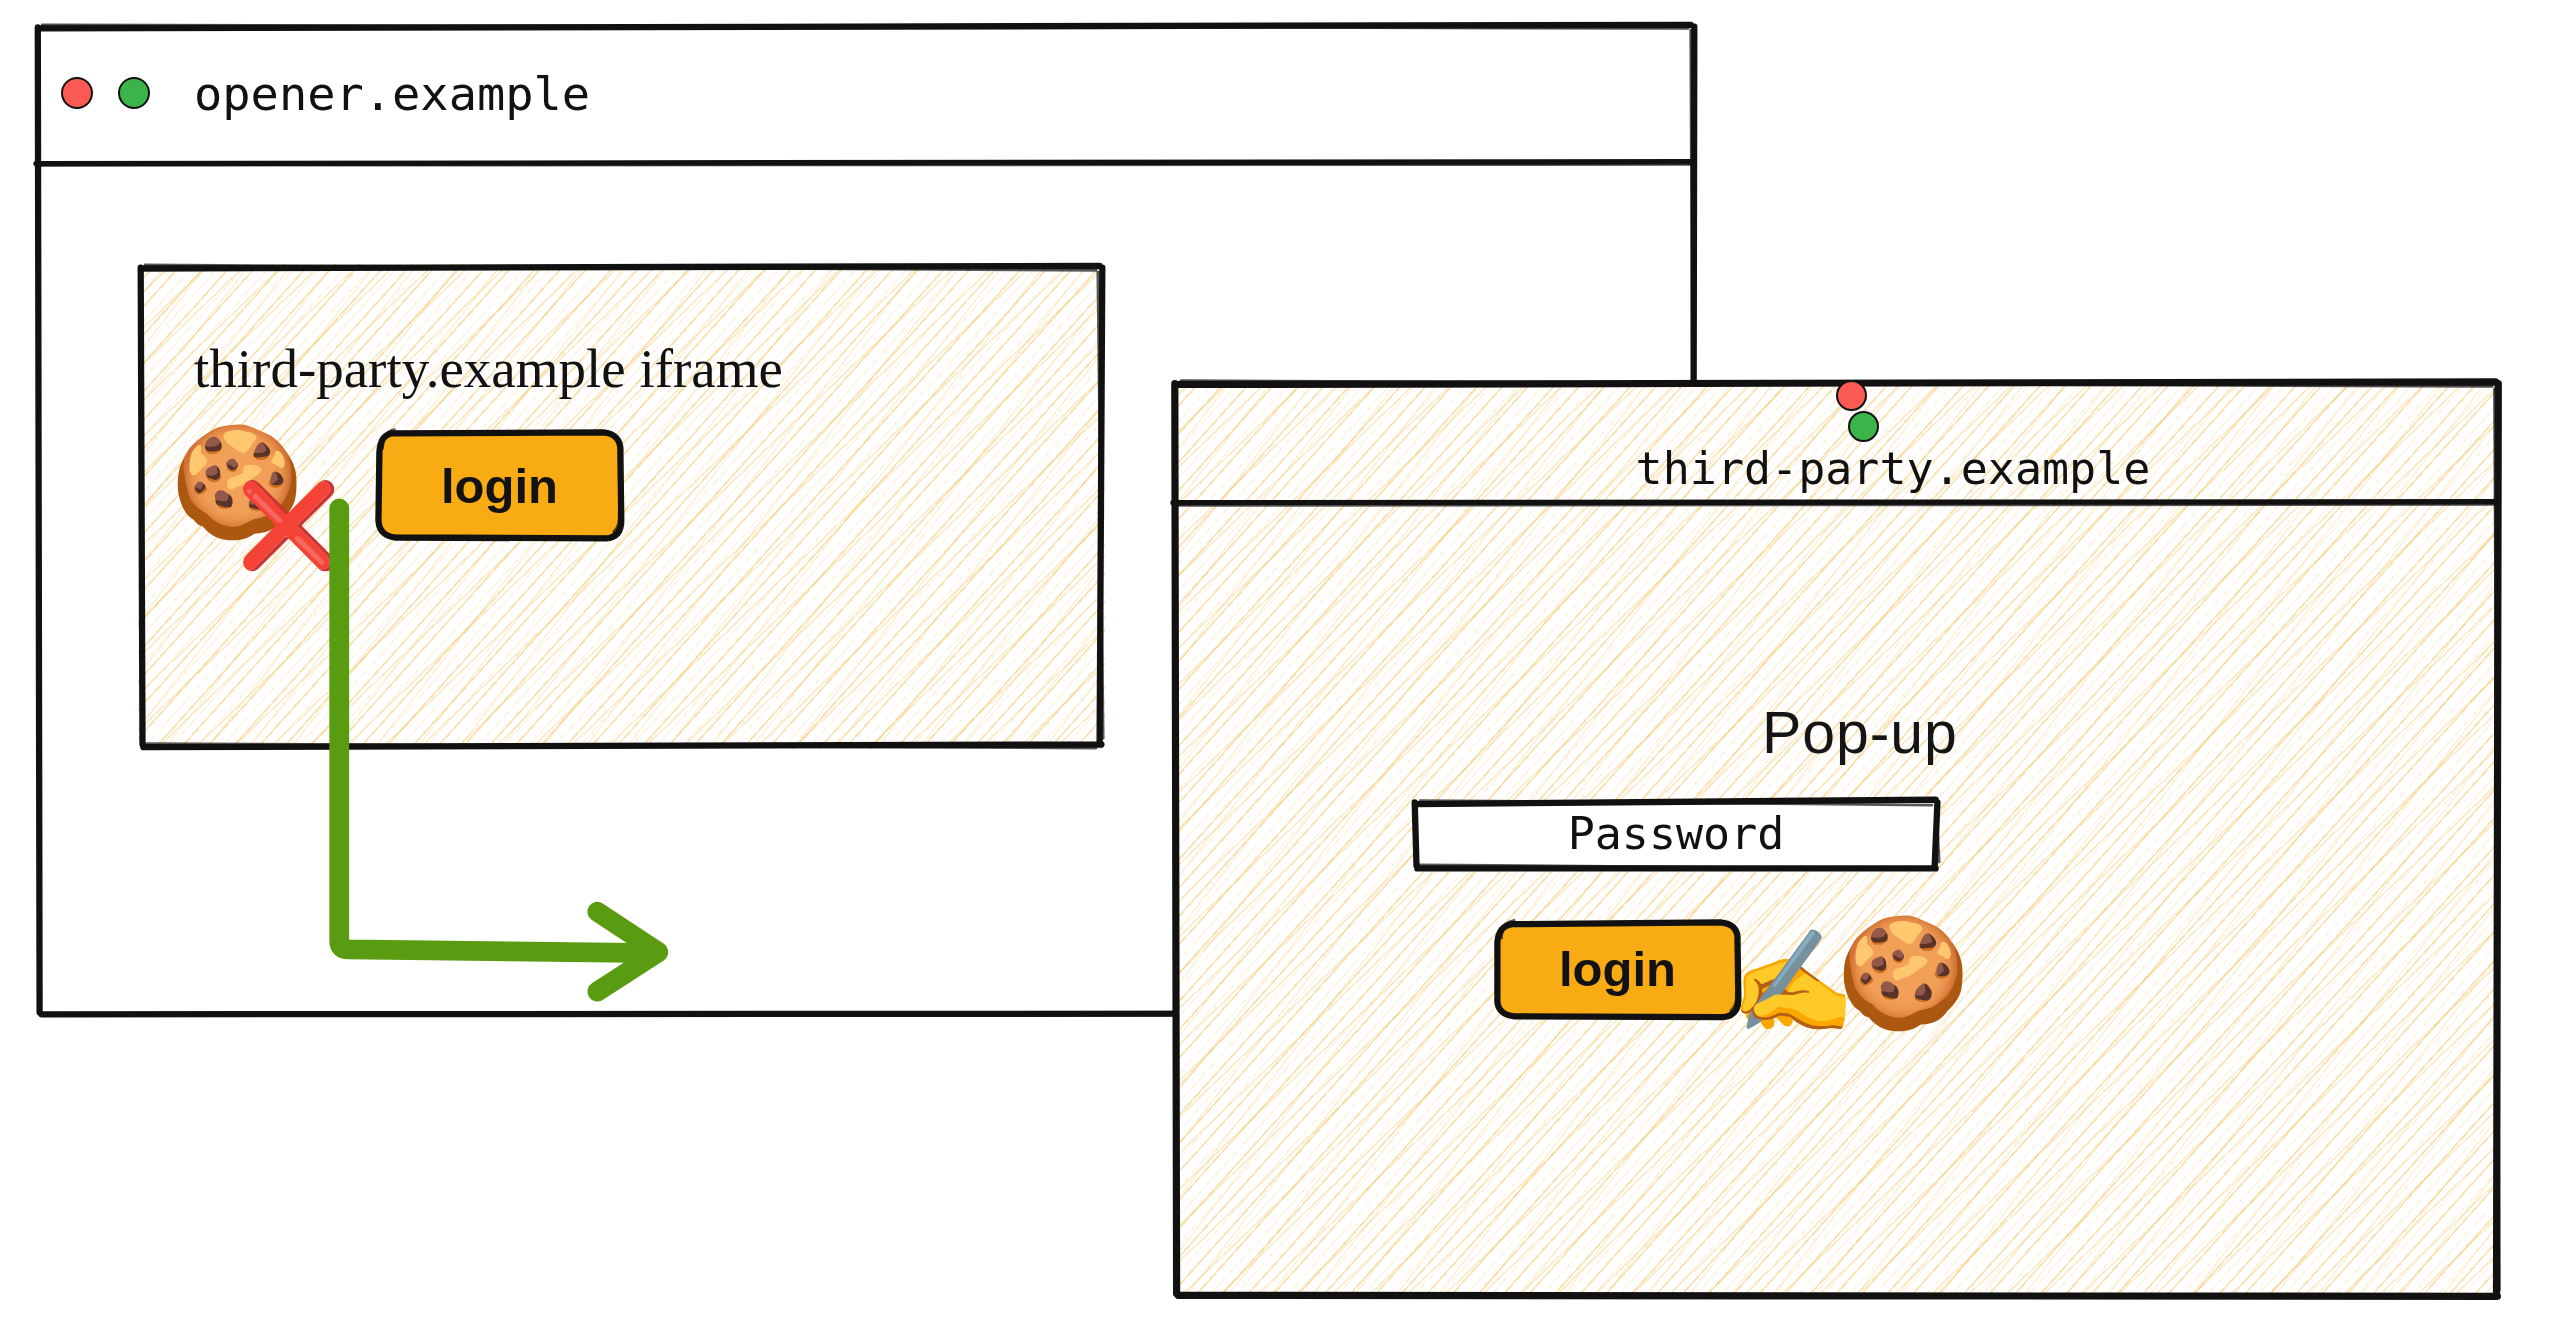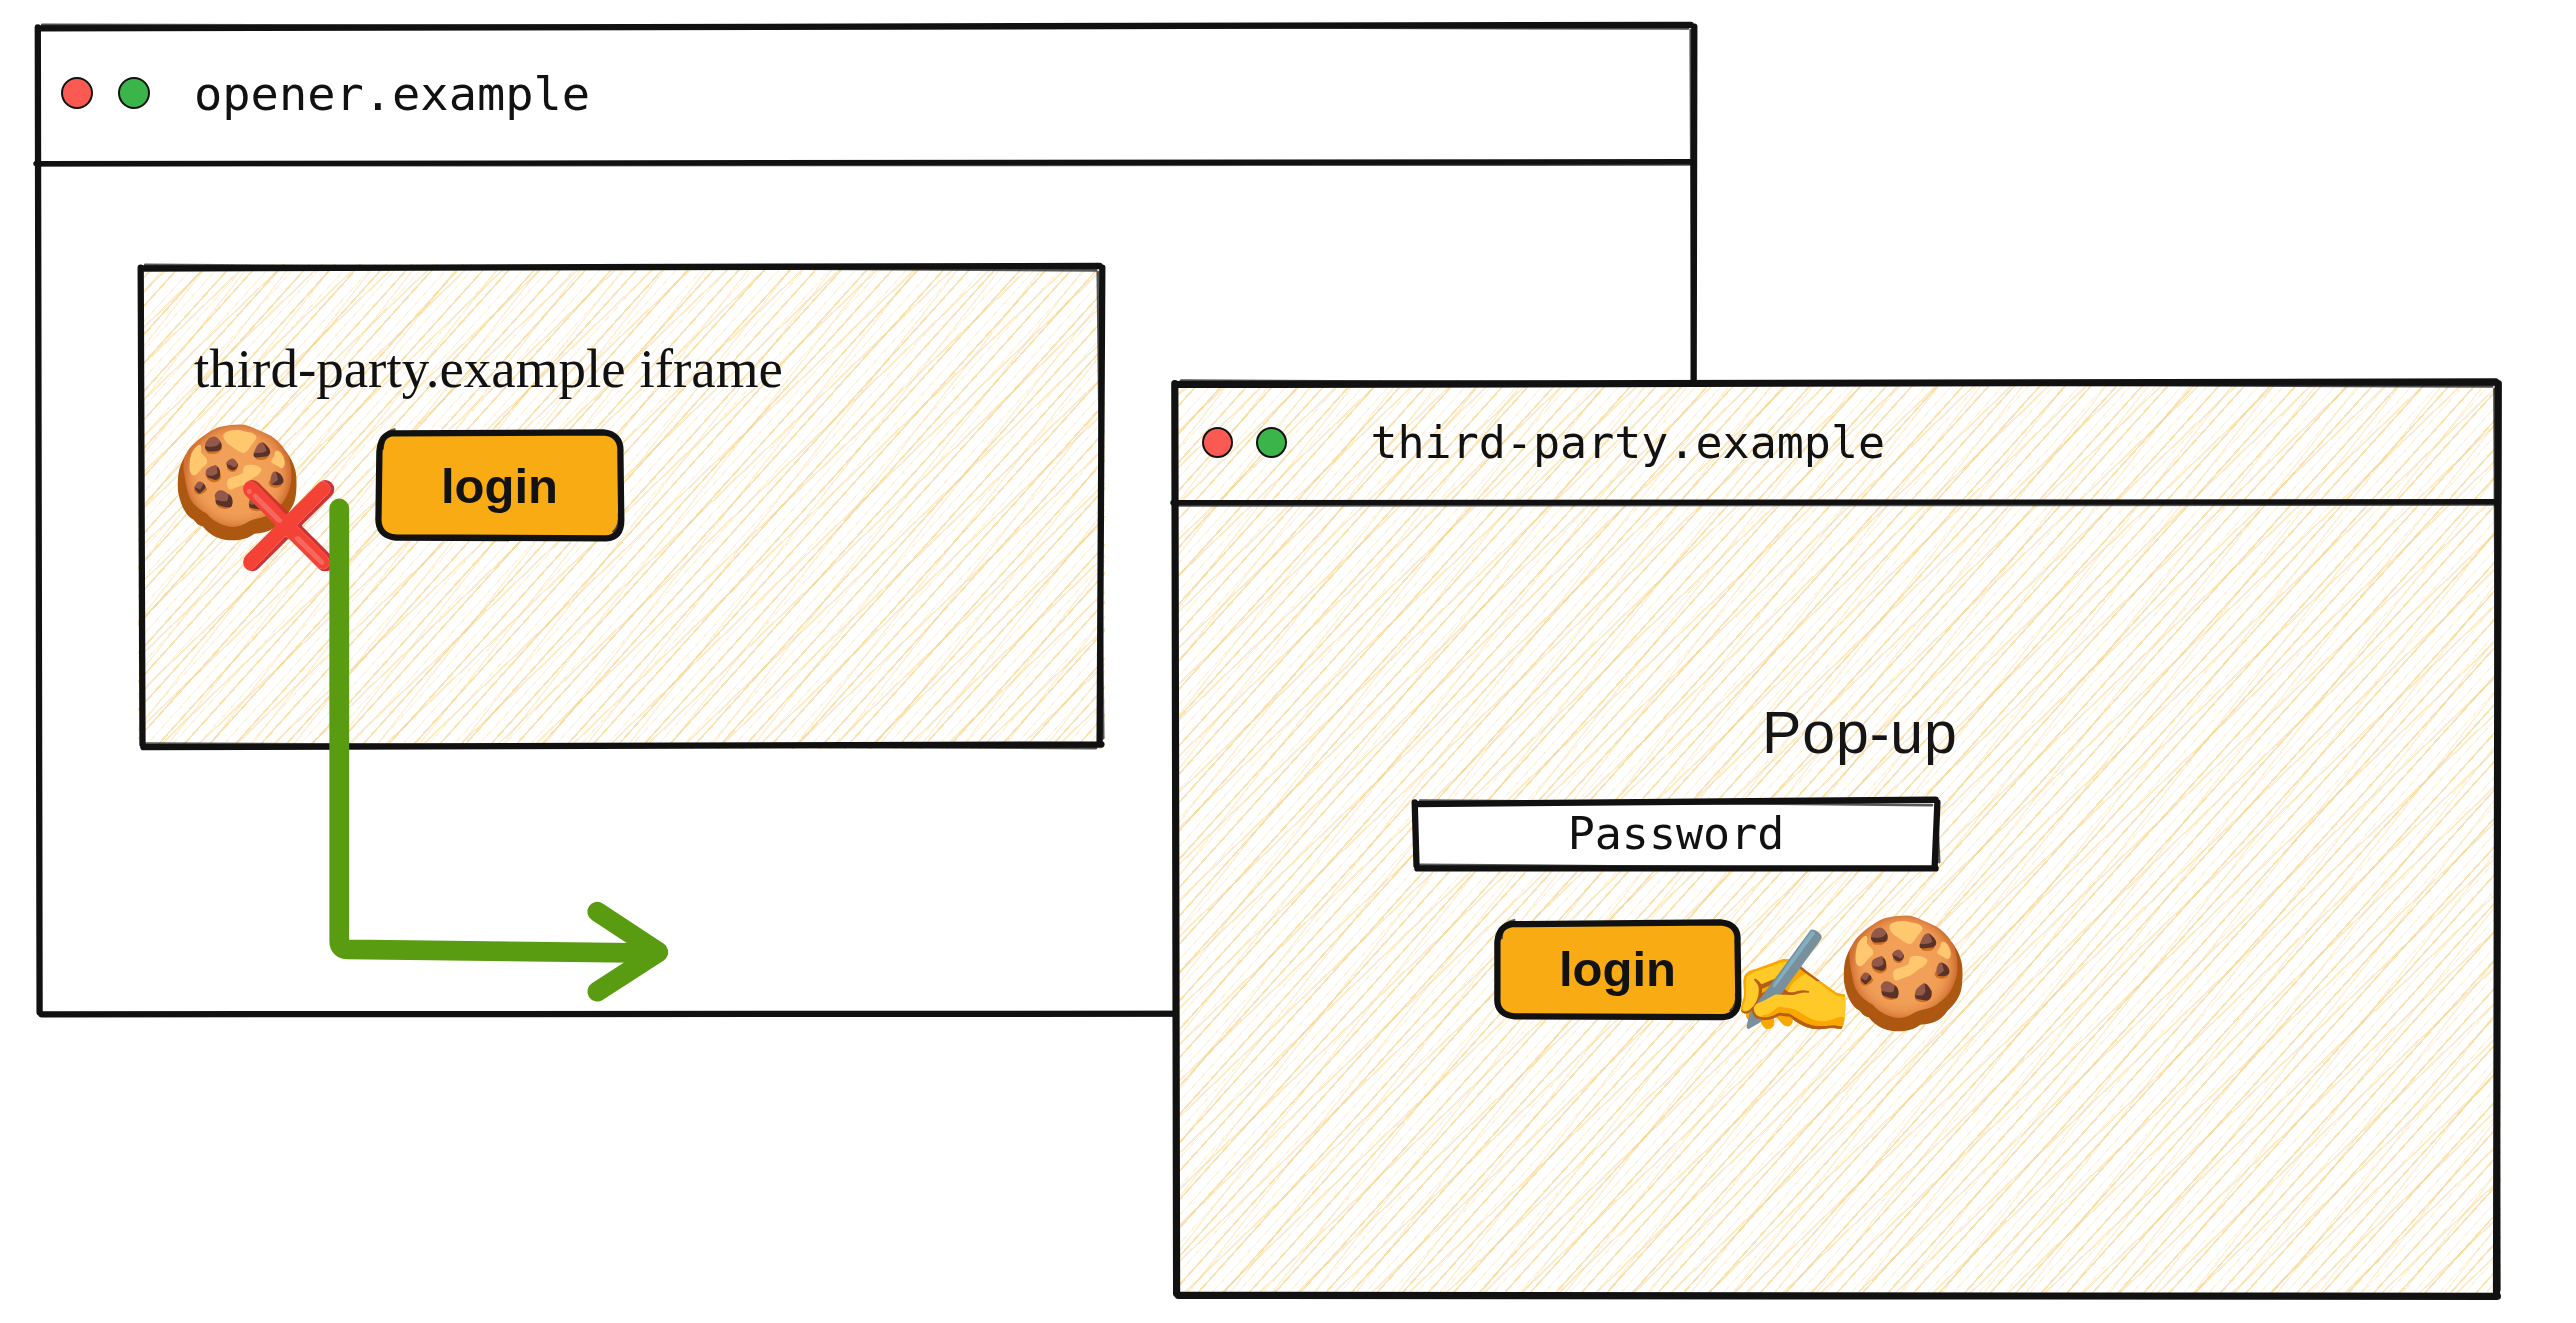--- a/index.html
+++ b/index.html
@@ -159,21 +159,21 @@
     width: 241px; height: 106px;
     border-radius: 14.4px;
     font-size: 49px;
   }
 
   
   #popup-window {
     left: 1173px; top: 380px;
     width: 1328px; height: 919px;
   }
-  #popup-window .titlebar { height: 124px; padding-left: 29px; }
+  #popup-window .titlebar { height: 124px; padding-left: 29px; flex-direction: column; }
   #popup-window .dot { width: 31px; height: 31px; }
   #popup-window .dot.green { margin-left: 23.4px; }
   #popup-window .window-title { margin-left: 83px; font-size: 45px; }
 
   .titlebar-rule {
     position: absolute;
     left: 0; right: 0; top: 120px;
     height: 7.2px;
   }
   .titlebar-rule svg { width: 100%; height: 100%; display: block; overflow: visible; }

